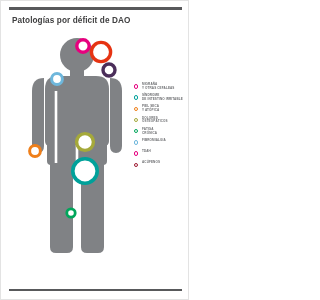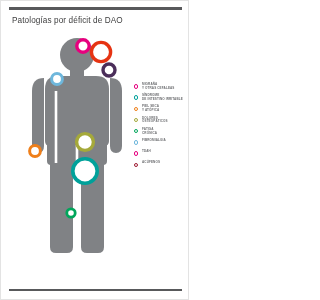--- a/index.html
+++ b/index.html
@@ -14,21 +14,21 @@
     box-sizing:border-box;
     border:1px solid #e3e3e3;
   }
   
   .top-rule{
     position:absolute;left:8px;top:6px;width:173px;height:3px;
     background:#58595b;
   }
   .title{
     position:absolute;left:11px;top:15px;width:150px;
-    font-size:8.2px;font-weight:normal;color:#404041;
+    font-size:8.2px;font-weight:bold;color:#404041;
     letter-spacing:.1px;line-height:10px;
     white-space:nowrap;
   }
   
   .stage{
     position:absolute;left:0;top:28px;width:189px;height:250px;
   }
   .fig{position:absolute;left:0;top:0;width:189px;height:250px;}
 
   

